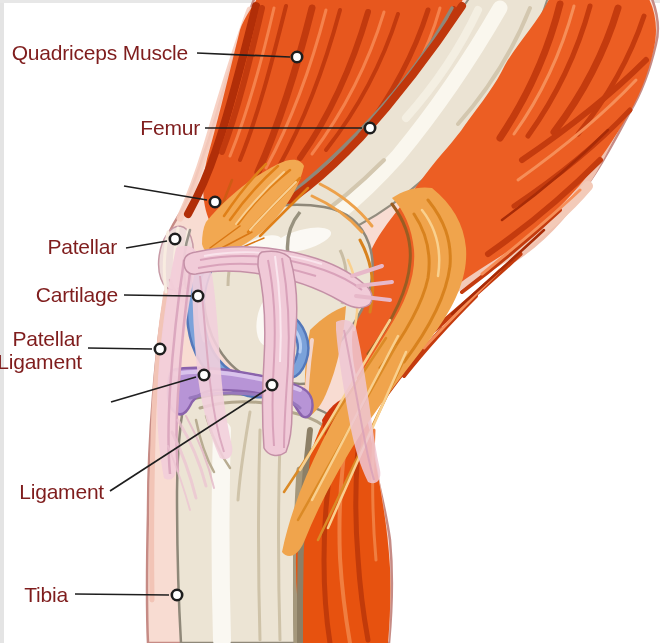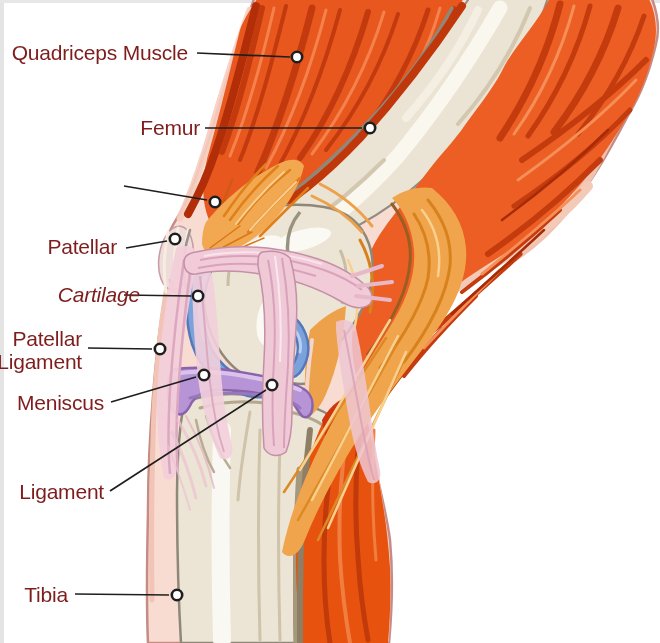--- a/index.html
+++ b/index.html
@@ -5,21 +5,21 @@
   html,body{margin:0;padding:0;background:#fff;}
   #stage{position:relative;width:660px;height:643px;overflow:hidden;background:#fff;
          font-family:"Liberation Sans",sans-serif;}
   #stage svg{position:absolute;left:0;top:0;}
   .lbl{position:absolute;font-size:21px;line-height:1.1;color:#7f1d1d;text-align:right;
        white-space:pre-line;letter-spacing:-0.2px;}
   .lbl-quadriceps-muscle{right:472px;top:41px;}
   .lbl-femur{right:460px;top:116px;}
   .lbl-quadriceps-tendon{right:543px;top:163px;}
   .lbl-patella{right:543px;top:235px;}
-  .lbl-cartilage{right:520px;top:283px;font-style:italic;}
+  .lbl-cartilage{right:542px;top:283px;}
   .lbl-patellar-ligament{right:578px;top:327px;}
   .lbl-meniscus{right:556px;top:391px;}
   .lbl-ligament{right:556px;top:480px;}
   .lbl-tibia{right:592px;top:583px;text-align:right;}
 </style>
 </head>
 <body>
 
 <div id="stage">
 
@@ -284,16 +284,15 @@
     <circle cx="177" cy="595" r="5.2"></circle>
   </g>
 </svg>
 
   <div class="lbl lbl-quadriceps-muscle">Quadriceps Muscle</div>
   <div class="lbl lbl-femur">Femur</div>
   <div class="lbl lbl-patella">Patellar</div>
   <div class="lbl lbl-cartilage">Cartilage</div>
   <div class="lbl lbl-patellar-ligament">Patellar
 Ligament</div>
-  <div class="lbl lbl-meniscus">Meniscus</div>
   <div class="lbl lbl-ligament">Ligament</div>
   <div class="lbl lbl-tibia">Tibia</div>
 </div>
 
 </body></html>

